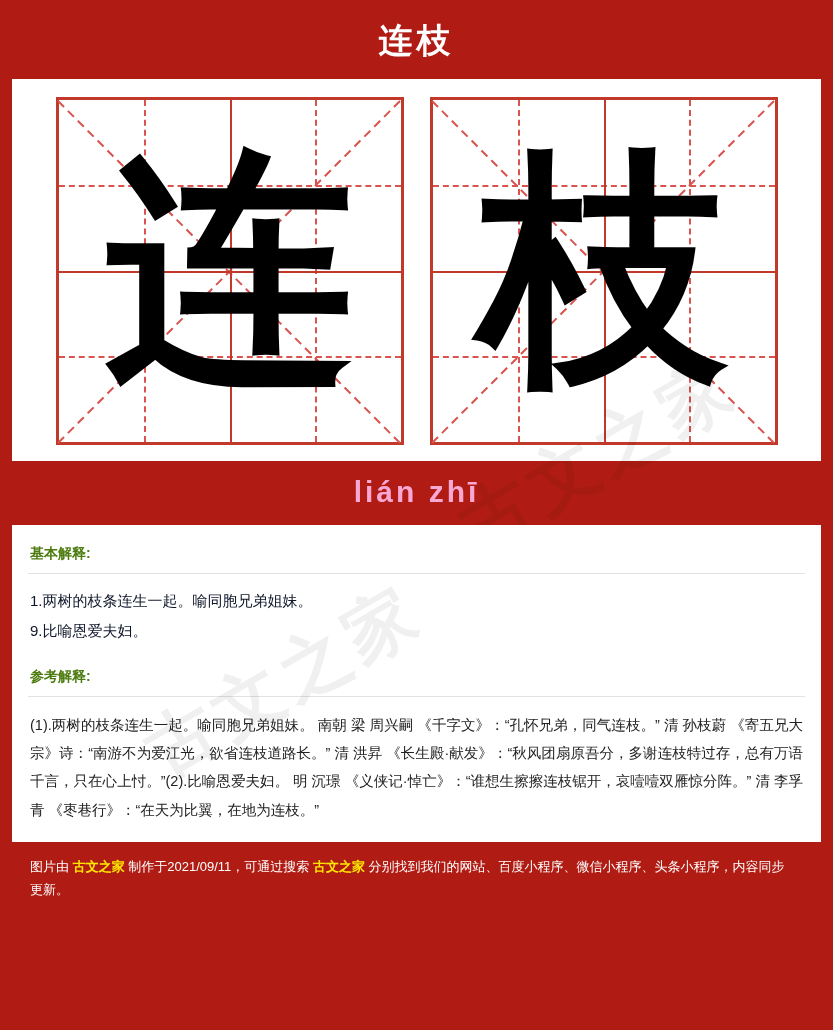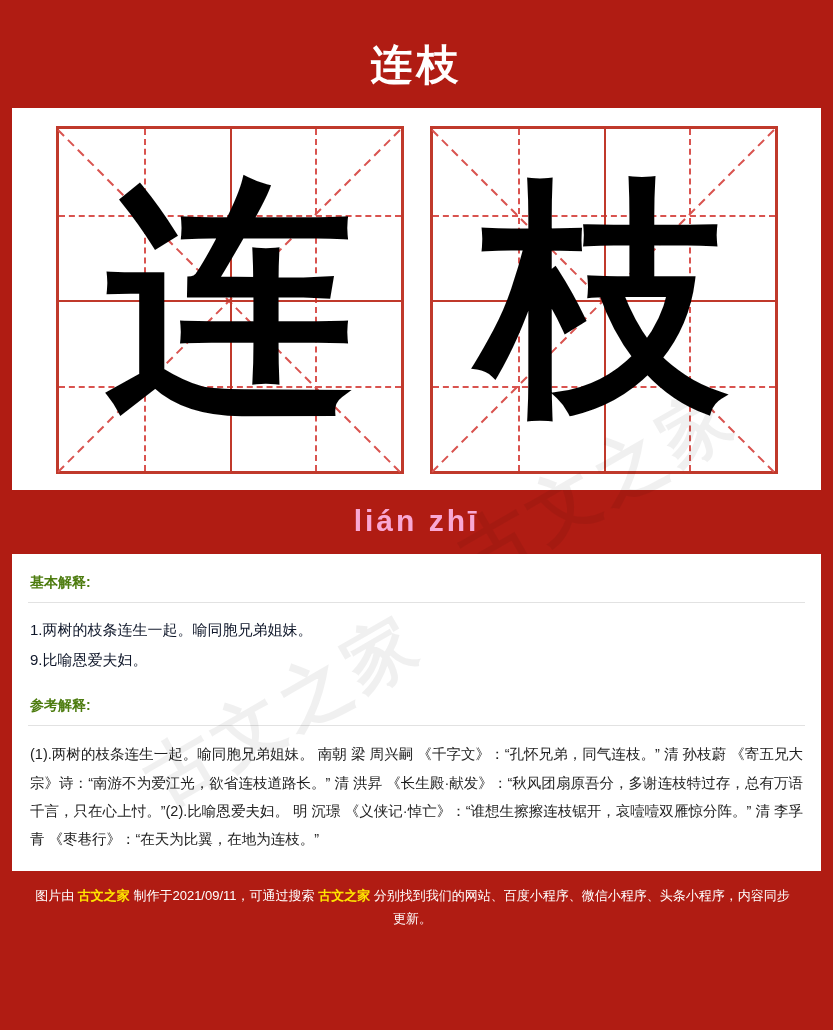--- a/index.html
+++ b/index.html
@@ -16,24 +16,24 @@
   .page {
     position: relative;
     width: 833px;
     height: 1030px;
     background: #b01c13;
     box-sizing: border-box;
   }
   .title {
     text-align: center;
     color: #ffffff;
-    font-size: 42px;
+    font-size: 34px;
     font-weight: bold;
     letter-spacing: 4px;
-    padding: 40px 0 18px 0;
+    padding: 20px 0 18px 0;
     line-height: 1.2;
     border-radius: 29px;
   }
   .char-panel {
     background: #ffffff;
     margin: 0 12px;
     padding: 18px 0 16px 0;
     display: flex;
     justify-content: center;
     gap: 26px;
@@ -134,21 +134,20 @@
     font-size: 14.5px;
     color: #222222;
     line-height: 1.95;
     text-align: justify;
     padding: 2px 2px 0 2px;
   }
   .footer {
     color: #ffffff;
     font-size: 13px;
     line-height: 1.75;
-    text-align: center;
     padding: 14px 38px 12px 30px;
   }
   .brand {
     color: #ffe600;
     font-weight: bold;
   }
   .watermark {
     position: absolute;
     color: rgba(0,0,0,0.06);
     font-family: "Liberation Serif", "DejaVu Serif", serif;

